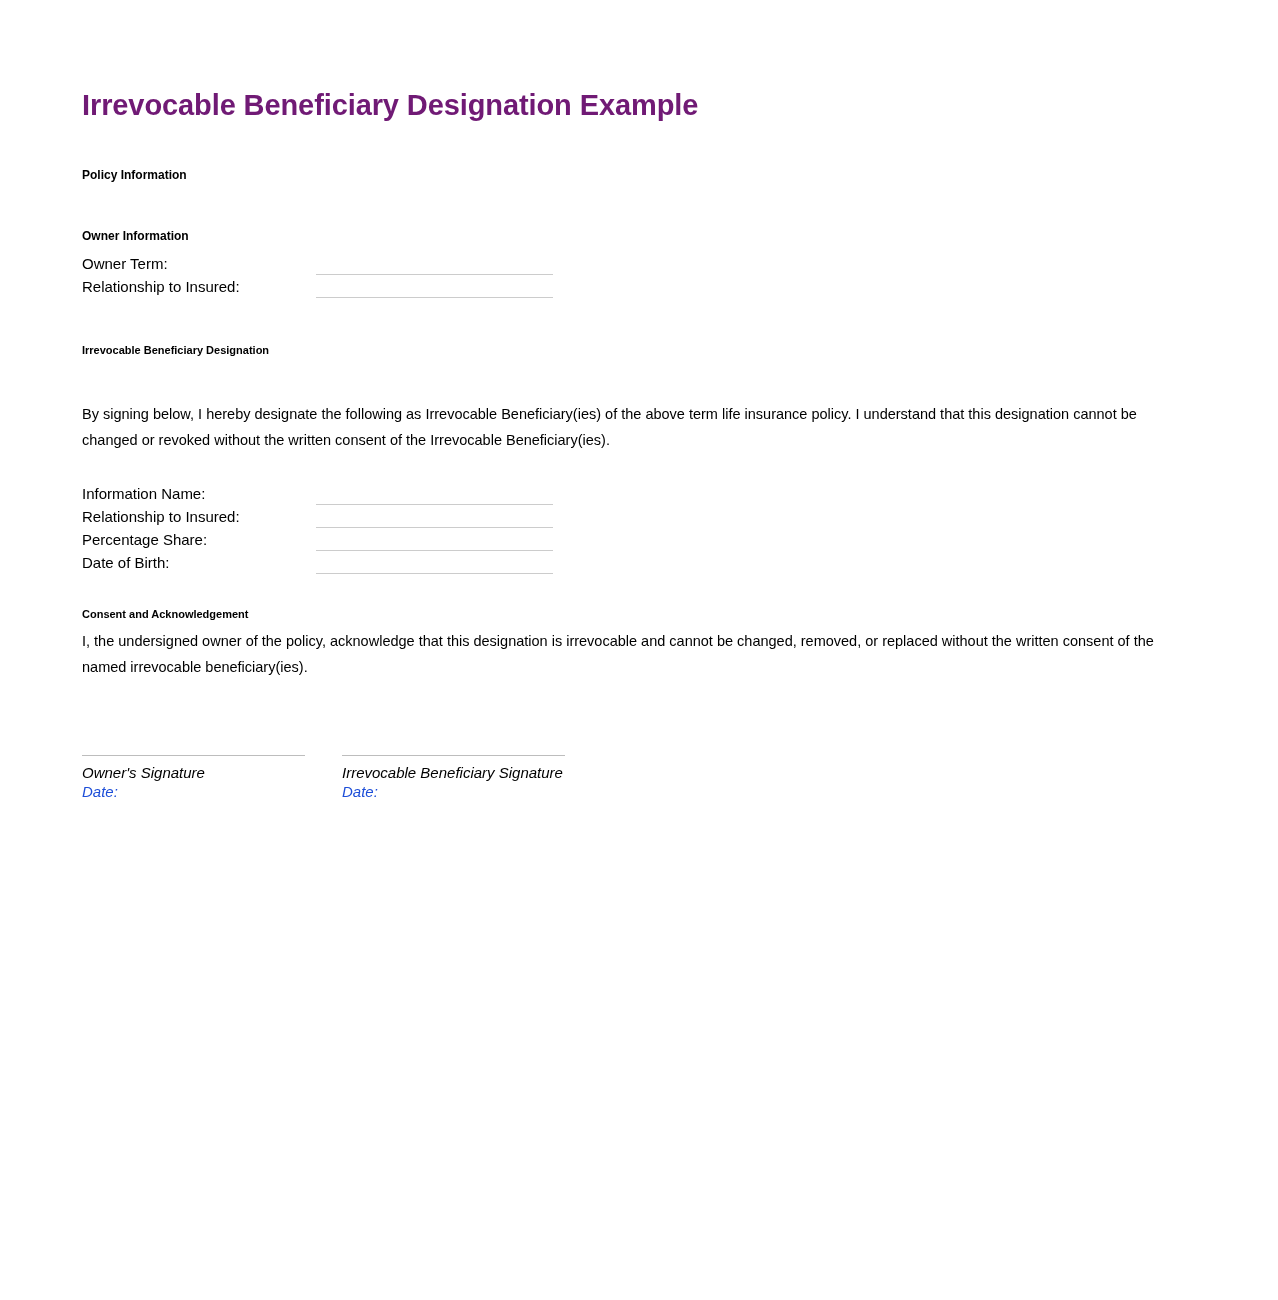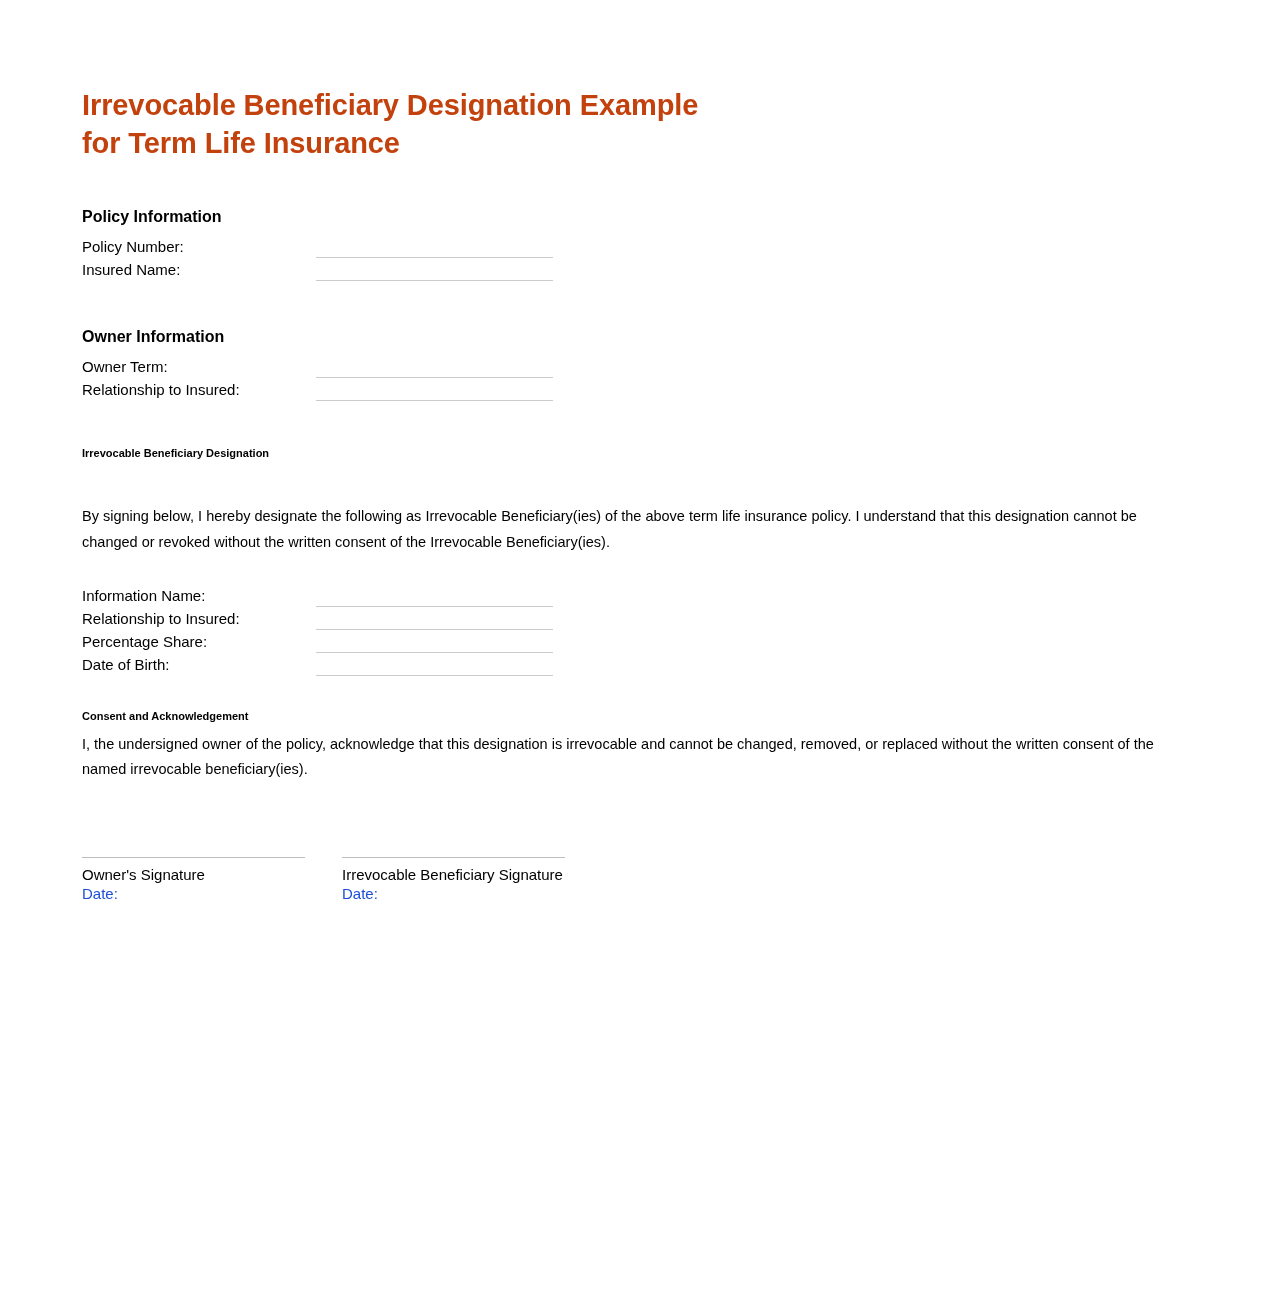--- a/index.html
+++ b/index.html
@@ -25,27 +25,27 @@
     background: #ffffff;
   }
 
   
   .doc-title {
     font-size: 29px;
     font-weight: bold;
     line-height: 1.32;
     letter-spacing: -0.1px;
     margin: 0 0 44px 0;
-    color: #c2410c;
+    color: #701a75;
   }
   .doc-title .tline { display: block; }
 
   
   .section-heading {
-    font-size: 16px;
+    font-size: 12px;
     font-weight: bold;
     line-height: 1.25;
     margin: 0 0 8px 0;
     color: #000;
   }
   .section-heading.tight { font-size: 11px; }
 
   .section {
     margin: 0 0 46px 0;
   }
@@ -93,20 +93,21 @@
     text-align: left;
   }
   .sec-designation .body-text { margin-bottom: 28px; margin-top: 44px; }
   .sec-consent .body-text { margin-bottom: 12px; }
 
   
   .signature-block {
     margin-top: 74px;
     display: flex;
     align-items: flex-end;
+    font-style: italic;
   }
   .signature-col {
     width: 223px;
     margin-right: 37px;
   }
   .signature-col:last-child { margin-right: 16px; }
   .signature-rule {
     width: 223px;
     height: 1px;
     background: #bdbdbd;
@@ -124,36 +125,25 @@
     color: #1d4ed8;
   }
 </style>
 </head>
 <body>
 
 <div class="page">
 
   <h1 class="doc-title">
     <span class="tline">Irrevocable Beneficiary Designation Example</span>
-    <span class="tline">for Term Life Insurance</span>
   </h1>
 
   <section class="section sec-policy">
     <h2 class="section-heading">Policy Information</h2>
 
-    <ul class="field-list">
-      <li class="field-row">
-        <span class="field-label">Policy Number:</span>
-        <span class="field-rule"></span>
-      </li>
-      <li class="field-row">
-        <span class="field-label">Insured Name:</span>
-        <span class="field-rule"></span>
-      </li>
-    </ul>
   </section>
 
   <section class="section sec-owner">
     <h2 class="section-heading">Owner Information</h2>
 
     <ul class="field-list">
       <li class="field-row">
         <span class="field-label">Owner Term:</span>
         <span class="field-rule"></span>
       </li>

